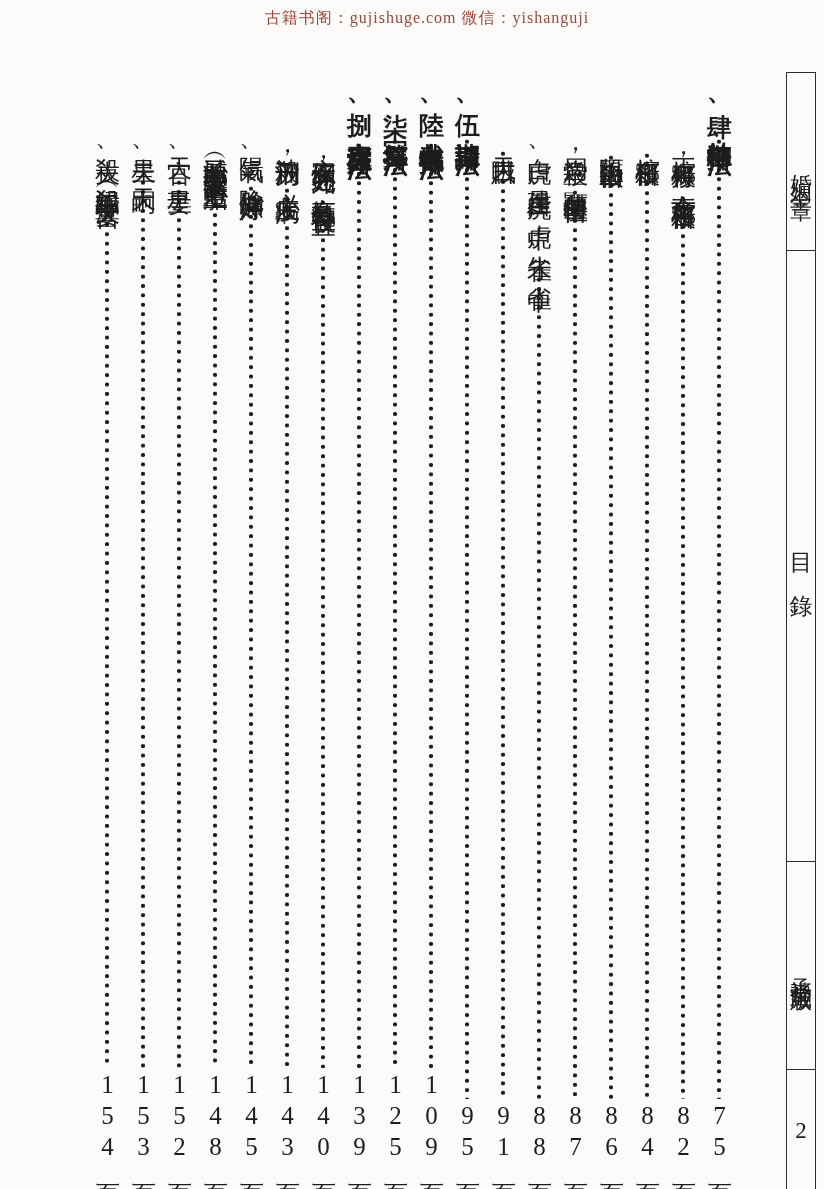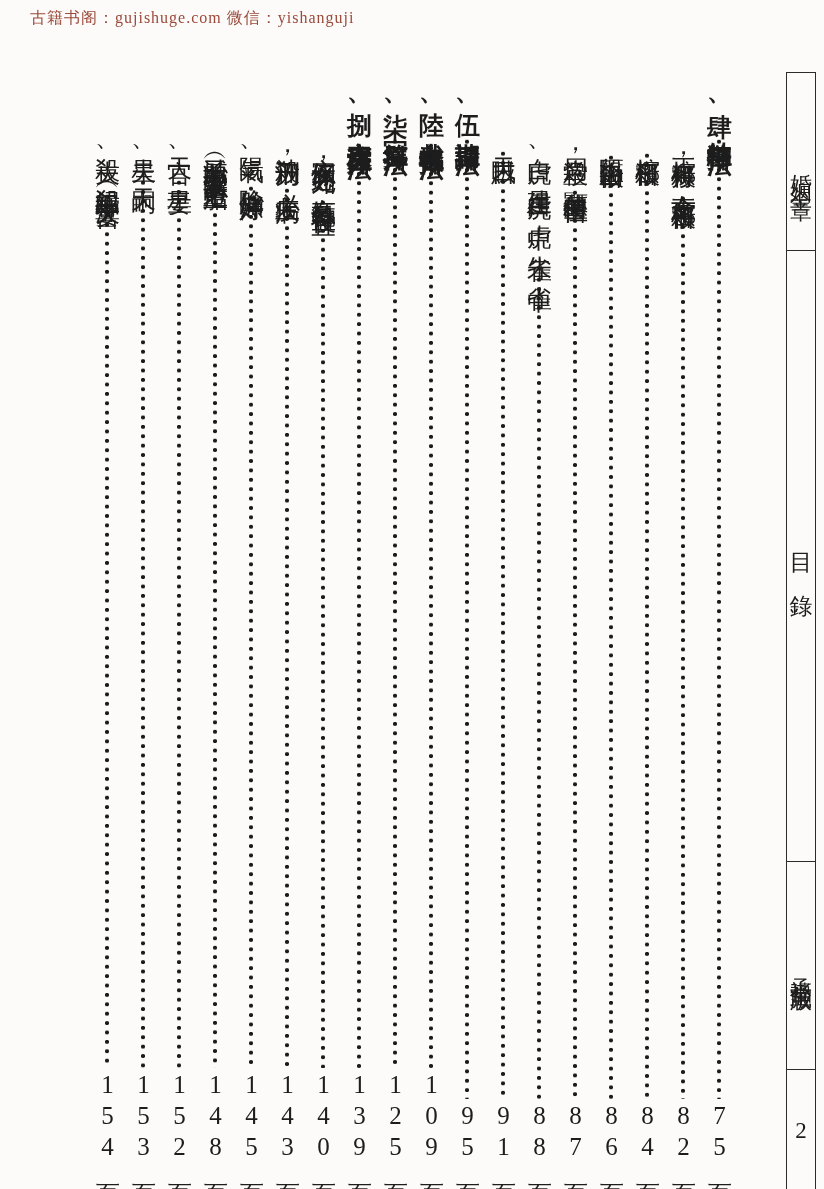--- a/index.html
+++ b/index.html
@@ -11,20 +11,21 @@
   .page {
     position: absolute; inset: 0;
     width: 824px; height: 1189px;
     background: #fcfbf9;
     overflow: hidden;
     color: #1d1d1d;
   }
   
   .watermark {
     position: absolute; top: 8px; left: 0; right: 0;
+    text-align: center;
     font-size: 16px;
     letter-spacing: 1px;
     padding-left: 30px;
   }
   
   .toc {
     position: absolute;
     top: 93px; bottom: 21px;
     left: 85px; right: 91px;
     writing-mode: vertical-rl;

